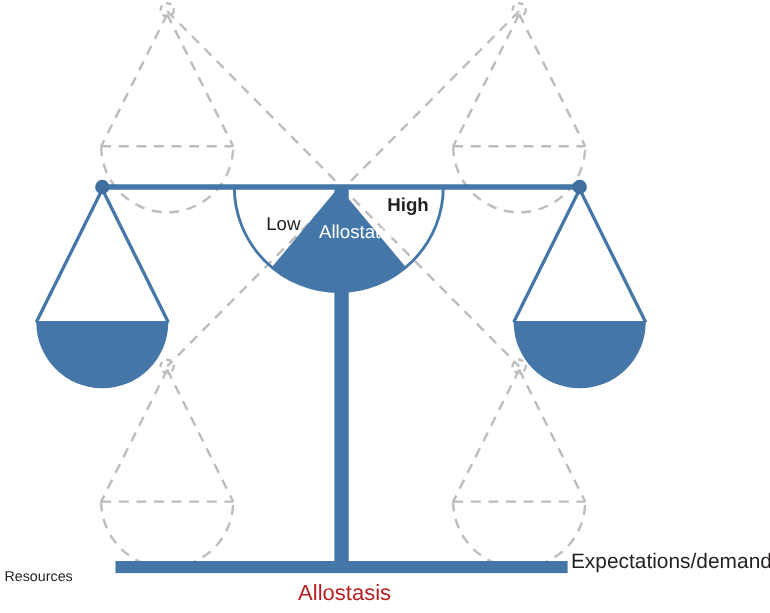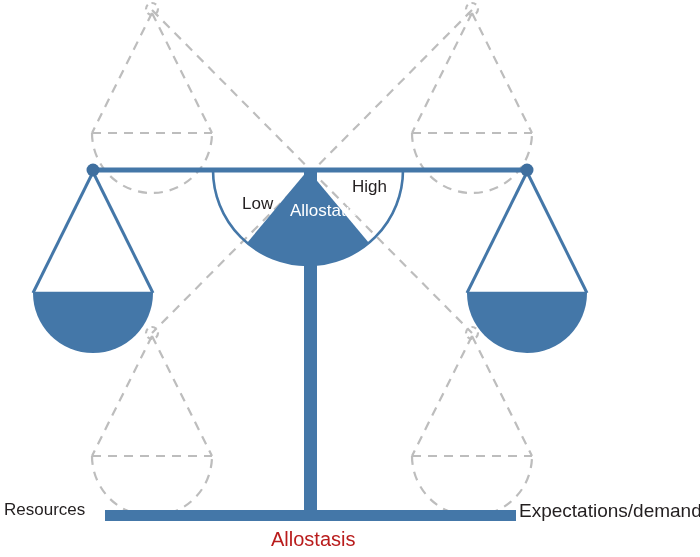--- a/index.html
+++ b/index.html
@@ -27,22 +27,22 @@
     height: 557px;
     display: block;
   }
   .lbl {
     position: absolute;
     white-space: nowrap;
     font-family: "Liberation Sans", sans-serif;
   }
   #label-resources {
     left: 4px;
-    top: 500px;
-    font-size: 17px;
+    top: 516px;
+    font-size: 13px;
     color: #231f20;
   }
   #label-expectations {
     left: 519px;
     top: 500px;
     font-size: 19px;
     color: #231f20;
   }
   #label-allostasis {
     left: 271px;
@@ -54,20 +54,21 @@
     left: 242px;
     top: 194px;
     font-size: 17px;
     color: #231f20;
   }
   #label-high {
     left: 352px;
     top: 177px;
     font-size: 17px;
     color: #231f20;
+    font-weight: bold;
   }
   #label-allostatic-load {
     left: 258px;
     top: 201px;
     width: 100px;
     text-align: right;
     font-size: 17px;
     line-height: 19px;
     color: #ffffff;
   }

